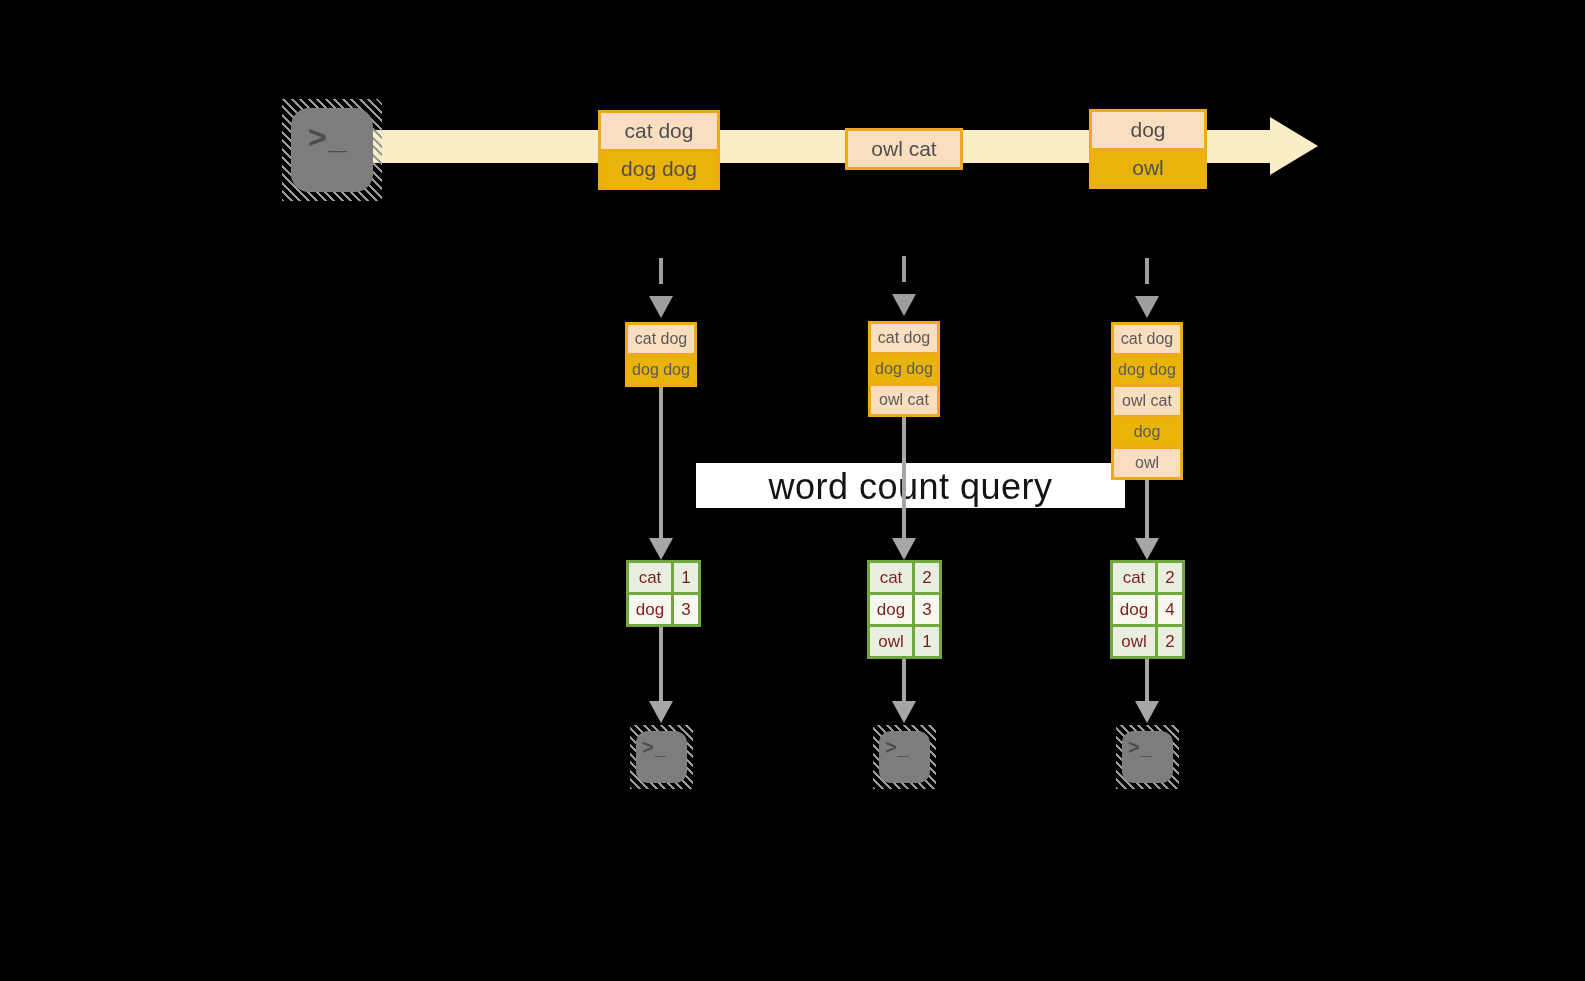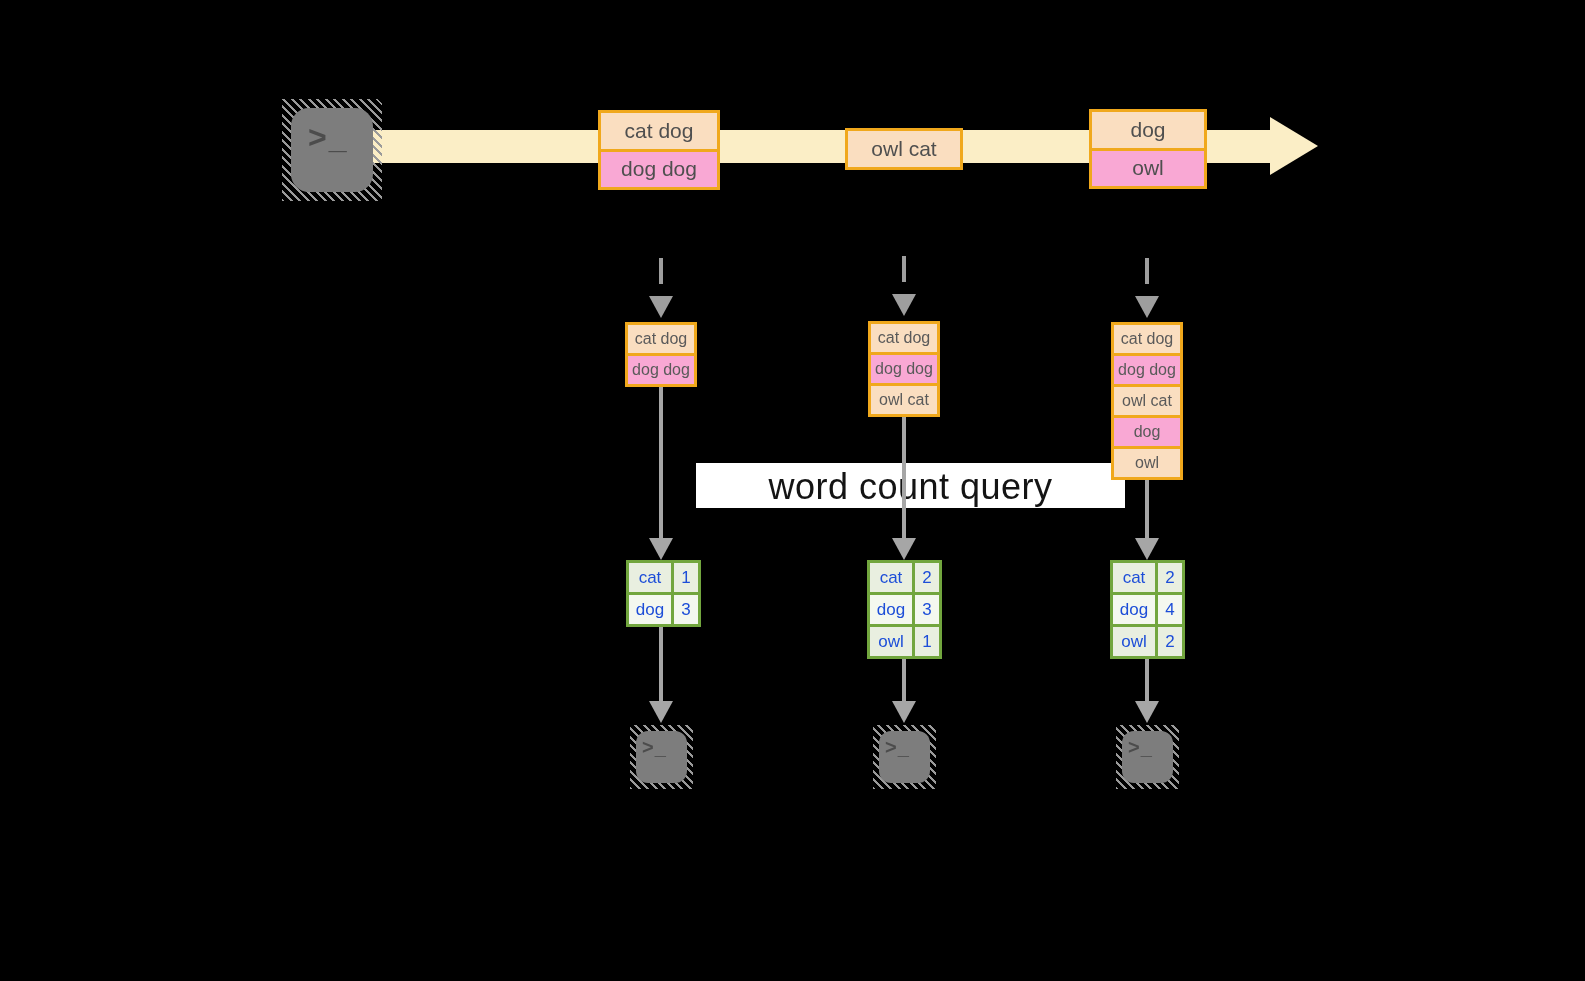--- a/index.html
+++ b/index.html
@@ -23,21 +23,21 @@
                border-top:29px solid rgba(0,0,0,0);border-bottom:29px solid rgba(0,0,0,0);
                border-left:48px solid #fbeec6;}
 
   
   .evbox{position:absolute;border:3px solid #f0a81c;box-sizing:border-box;display:flex;
          flex-direction:column;z-index:4;}
   .evrow{flex:1;display:flex;align-items:center;justify-content:center;
          font-size:21px;color:#4f4f4f;}
   .evrow.sep{border-top:3px solid #f0a81c;}
   .peach{background:#fadec0;}
-  .cream{background:#f9a8d4;}
+  .cream{background:#eab308;}
 
   
   .vdash{position:absolute;width:4px;
          background:repeating-linear-gradient(to bottom,#9e9e9e 0 26px,rgba(0,0,0,0) 26px 36px);z-index:3;}
   .vline{position:absolute;width:4px;background:#a6a6a6;z-index:3;}
   .ahead{position:absolute;width:0;height:0;border-left:12px solid rgba(0,0,0,0);
          border-right:12px solid rgba(0,0,0,0);border-top:22px solid #9e9e9e;z-index:3;}
   .ahead.solid{border-top-color:#a6a6a6;}
 
   
@@ -48,21 +48,21 @@
 
   
   .query-band{position:absolute;left:696px;top:463px;width:429px;height:45px;background:#ffffff;
               display:flex;align-items:flex-end;justify-content:center;z-index:1;}
   .query-band span{font-size:36px;font-weight:300;color:#141414;letter-spacing:0.5px;}
 
   
   .gtable{position:absolute;background:#72a63e;padding:3px;display:grid;
           grid-template-columns:42px 24px;gap:3px;z-index:4;}
   .gcell{height:29px;display:flex;align-items:center;justify-content:center;
-         font-size:17px;color:#1d4ed8;}
+         font-size:17px;color:#7f1d1d;}
   .gdark{background:#e9efe0;}
   .glight{background:#f4f8ef;}
 </style>
 </head>
 <body>
 
 <div class="canvas">
 
   <div class="term term-src">
     <div class="body"></div>

